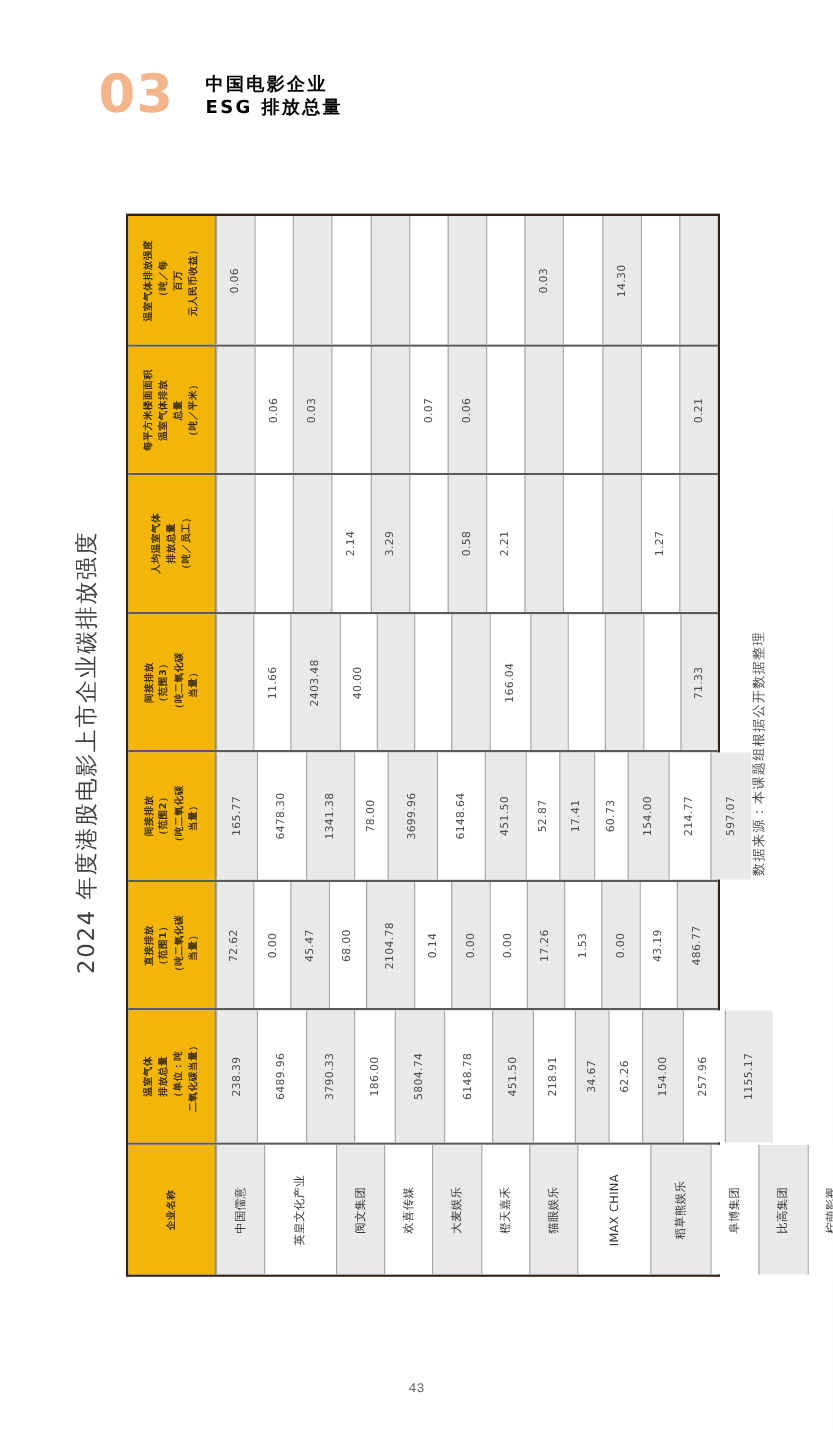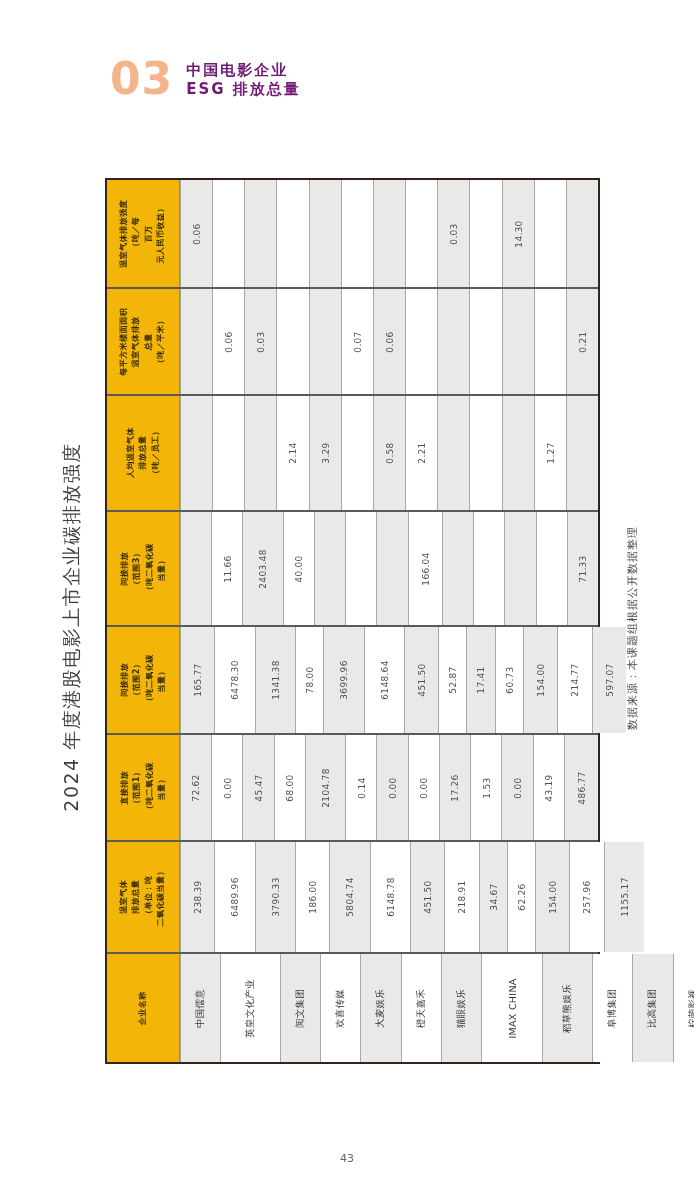--- a/index.html
+++ b/index.html
@@ -6,28 +6,28 @@
   html,body { background:#f4f4f4; }
   .page {
     position:relative;
     width:694px; height:1192px;
     background:#ffffff;
     font-family:"DejaVu Sans","Liberation Sans",sans-serif;
     overflow:hidden;
     margin:0 auto;
   }
   
-  .doc-header { position:absolute; left:82px; top:56px; display:flex; gap:13px;margin-left:28px; }
+  .doc-header { position:absolute; left:82px; top:56px; display:flex; gap:26px; }
   .sec-num {
     font-size:44px; line-height:46px; font-weight:600;
     color:#f4b48c; letter-spacing:1px;
   }
   .sec-title { display:flex; flex-direction:column; margin-top:5px; }
   .sec-title span {
-    font-size:15px; line-height:19px; color:#701a75;
+    font-size:15px; line-height:19px; color:#000000;
     font-weight:600; letter-spacing:2px;
   }
   
   .vert-title {
     position:absolute; left:72px; top:627px;
     transform:translate(-50%,-50%) rotate(-90deg);
     white-space:nowrap;
     font-size:19px; font-weight:500; color:#3f3f3f; letter-spacing:1.5px;
   }
   
@@ -67,21 +67,21 @@
   
   .source-note {
     position:absolute; left:632px; top:628px;
     transform:translate(-50%,-50%) rotate(-90deg);
     white-space:nowrap;
     font-size:11px; color:#4a4a4a; letter-spacing:1px;
   }
   
   .page-number {
     position:absolute; left:0; right:0; top:1152px;
-    text-align:center; font-size:11px; color:#666666;
+    text-align:center; font-size:11px; color:#666666;font-family:Liberation Mono, monospace;
   }
 </style>
 </head>
 <body>
 
 <div class="page">
 
   <div class="doc-header">
     <span class="sec-num">03</span>
     <span class="sec-title">

